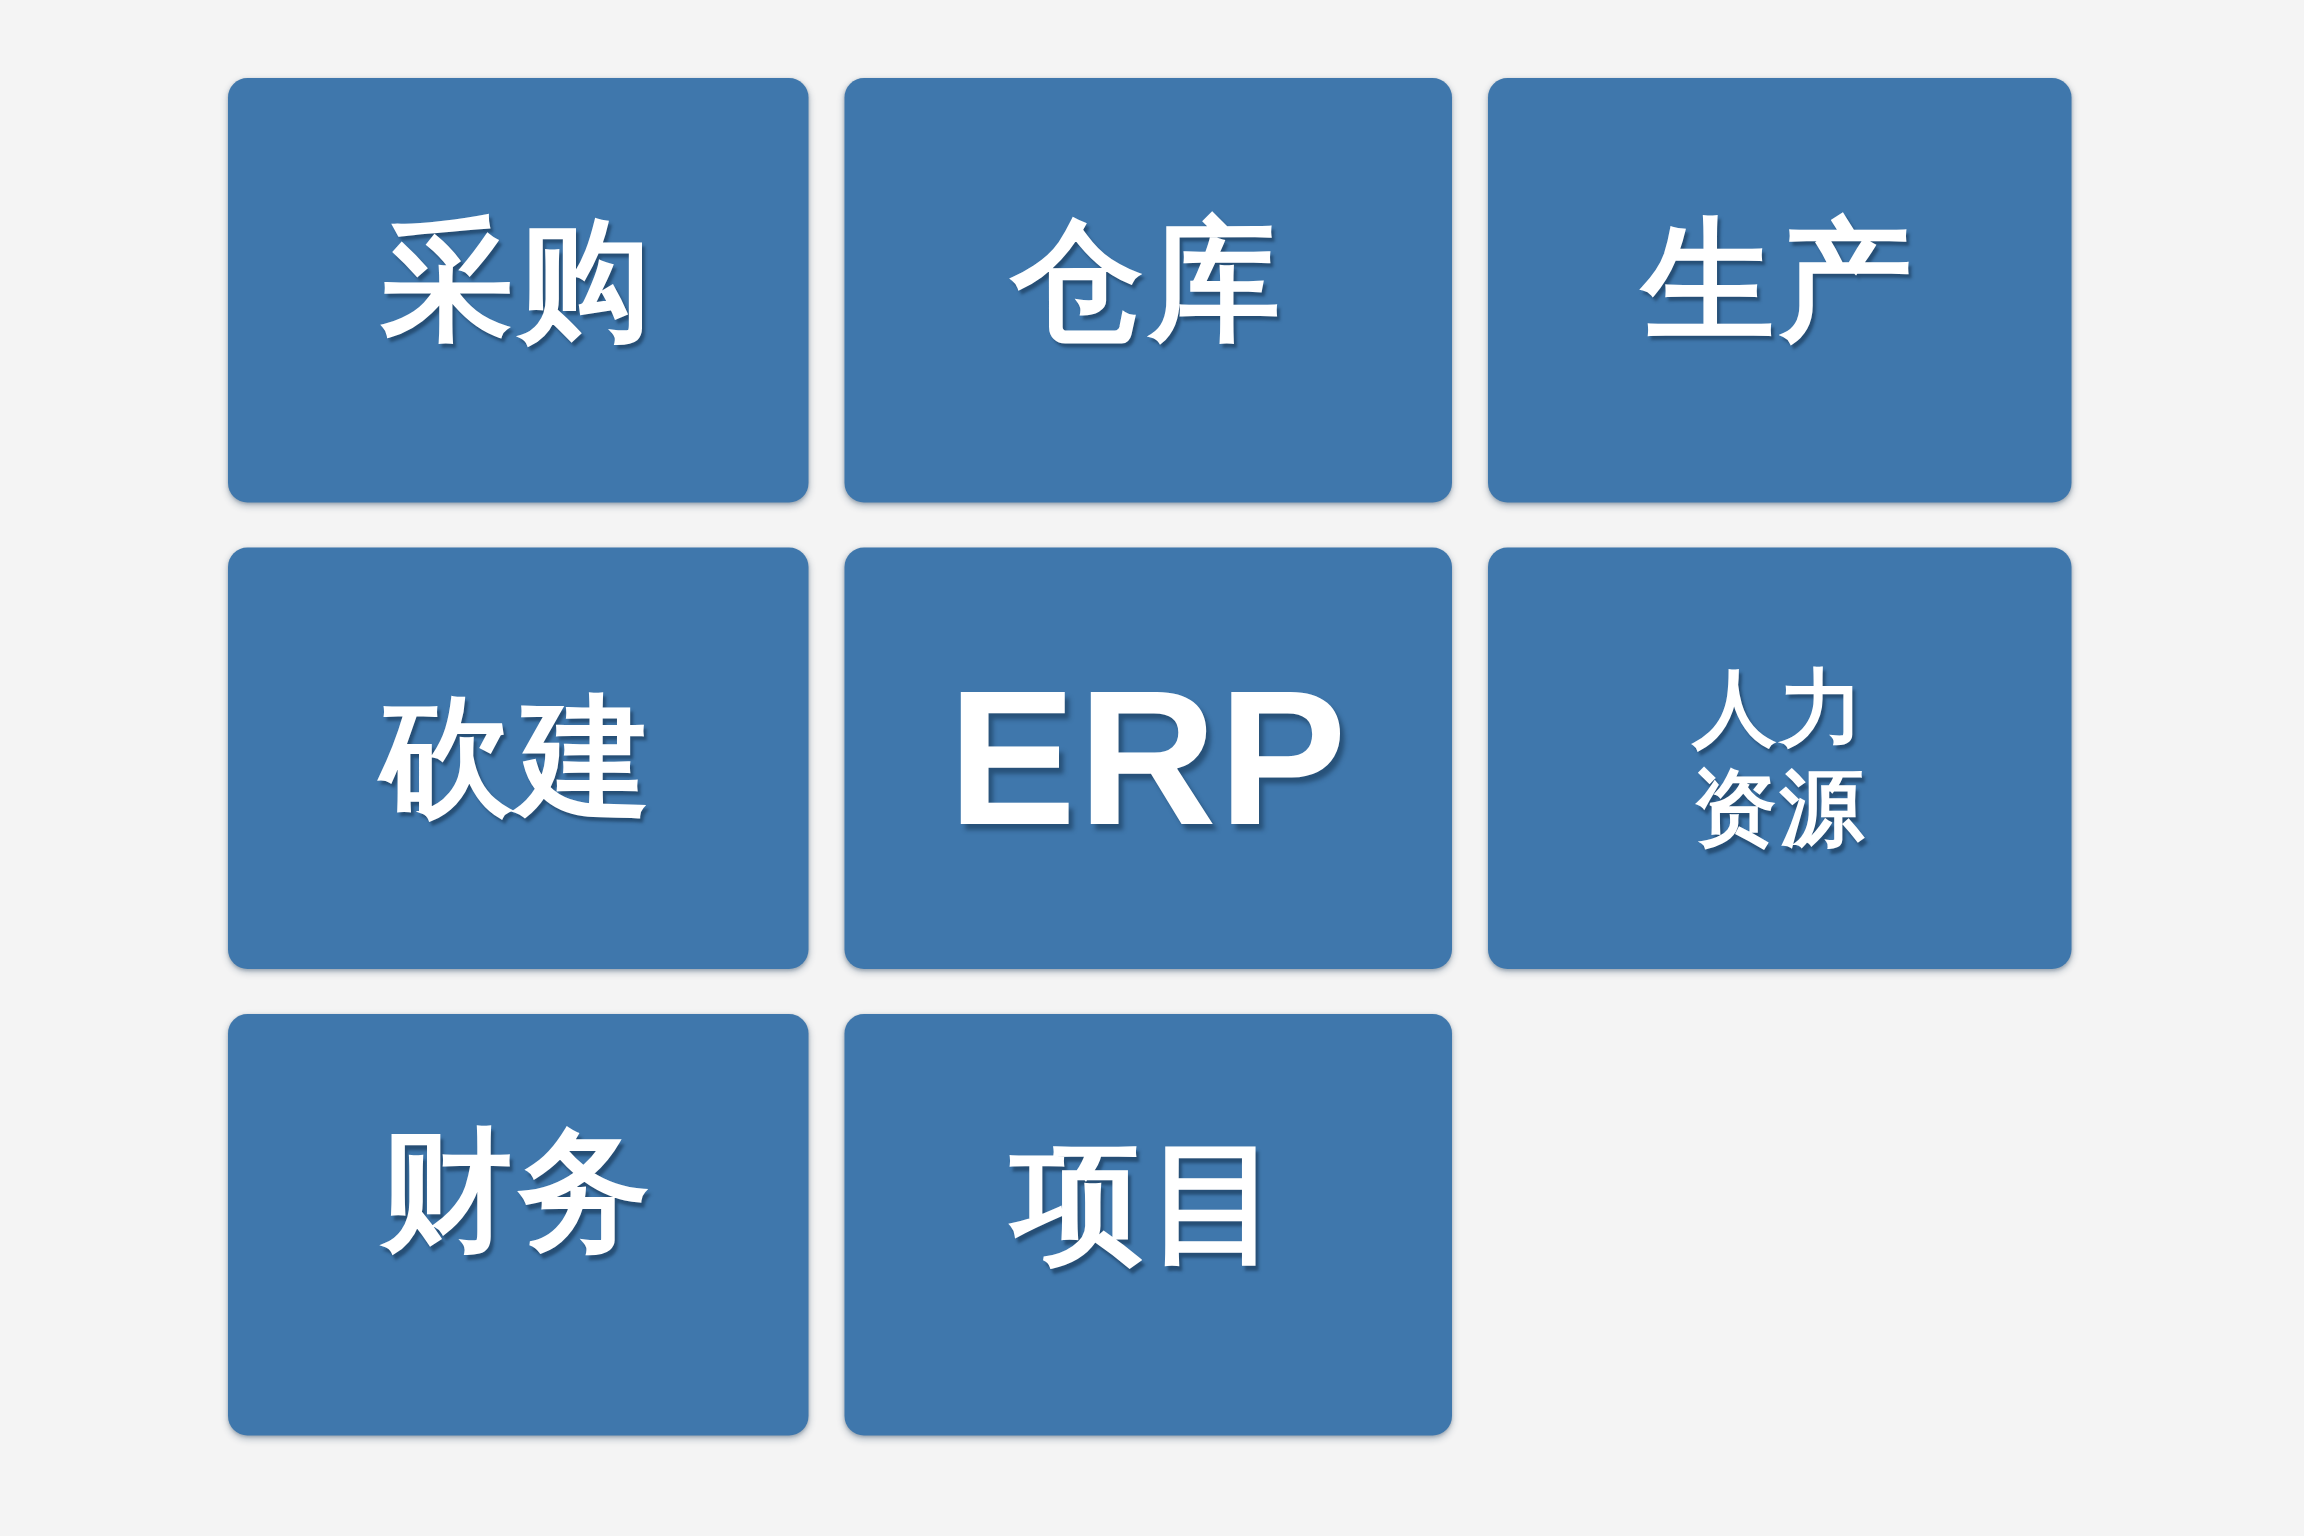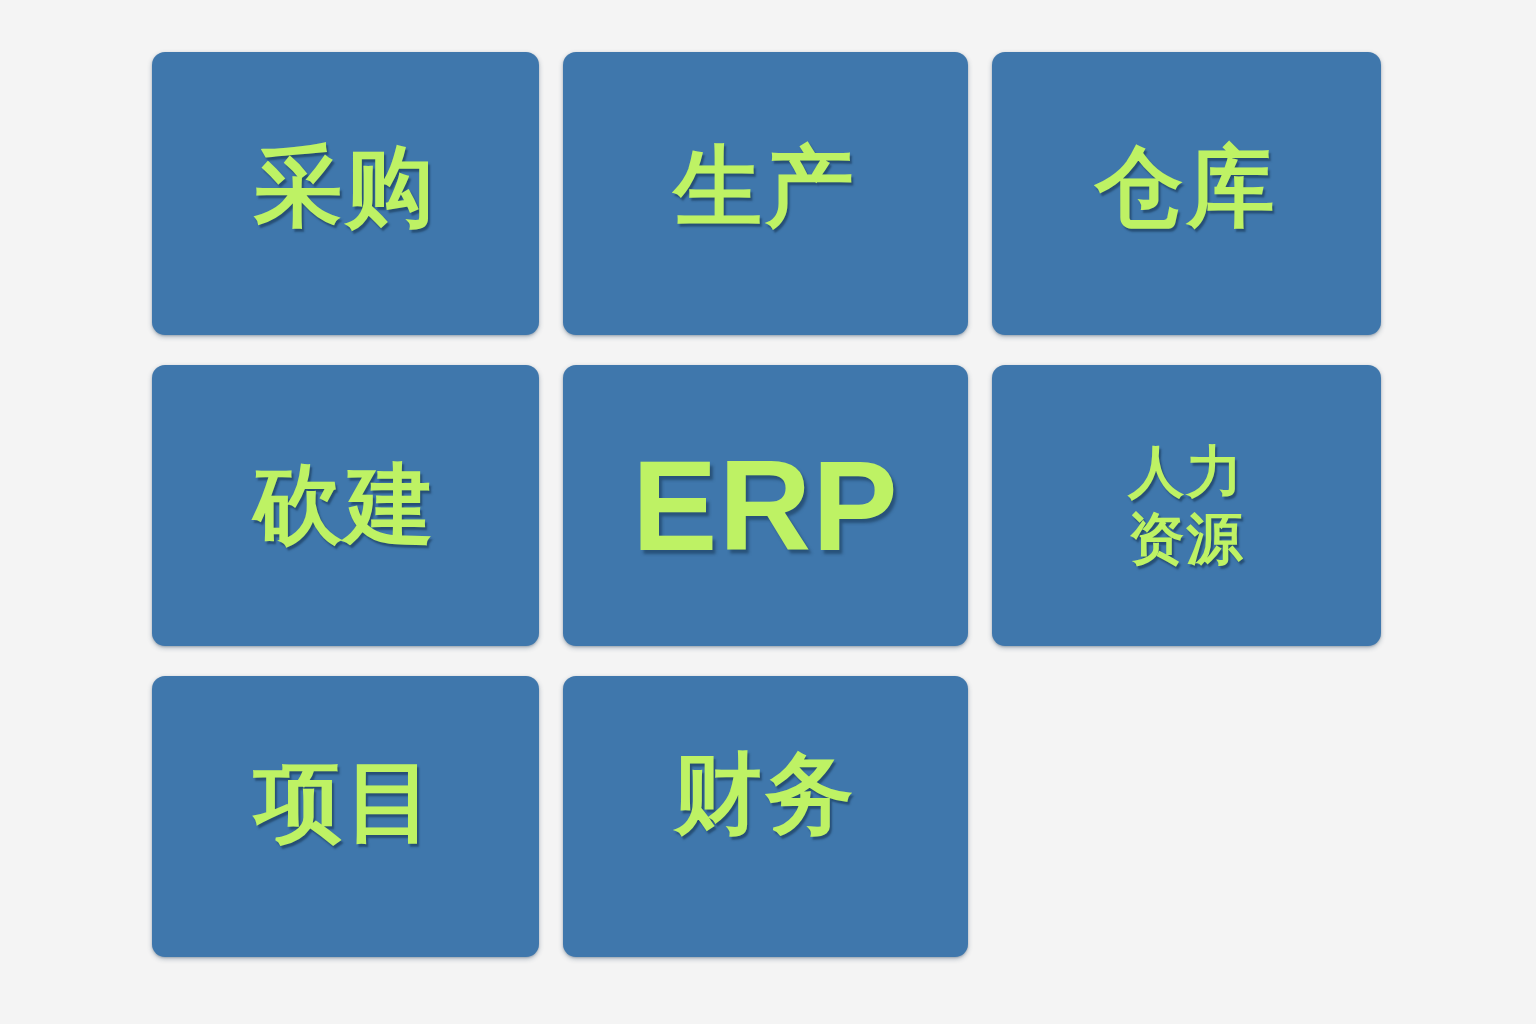--- a/index.html
+++ b/index.html
@@ -35,21 +35,21 @@
     align-items: center;
     justify-content: center;
     box-shadow: 0 2px 5px rgba(25, 55, 85, 0.30),
                 0 1px 2px rgba(25, 55, 85, 0.20);
     position: relative;
     box-sizing: border-box;
     overflow: hidden;
   }
 
   .tile-label {
-    color: #bef264;
+    color: #ffffff;
     font-weight: 700;
     text-align: center;
     line-height: 1.12;
     letter-spacing: 0.04em;
     text-shadow: 2px 3px 2px rgba(18, 45, 72, 0.55);
     white-space: pre-line;
     user-select: none;
   }
 
   
@@ -79,42 +79,42 @@
 </head>
 <body>
 
 <div id="erp-grid">
 
   <div class="tile">
     <span class="tile-label label-cn nudge-up-sm">采购</span>
   </div>
 
   <div class="tile">
-    <span class="tile-label label-cn nudge-up-sm">生产</span>
+    <span class="tile-label label-cn nudge-up-sm">仓库</span>
   </div>
 
   <div class="tile">
-    <span class="tile-label label-cn nudge-up-sm">仓库</span>
+    <span class="tile-label label-cn nudge-up-sm">生产</span>
   </div>
 
 
   <div class="tile">
     <span class="tile-label label-cn">砍建</span>
   </div>
 
   <div class="tile">
     <span class="tile-label label-erp">ERP</span>
   </div>
 
   <div class="tile">
     <span class="tile-label label-cn-2line">人力
 资源</span>
   </div>
 
   <div class="tile">
-    <span class="tile-label label-cn nudge-up-md">项目</span>
+    <span class="tile-label label-cn nudge-up-lg">财务</span>
   </div>
 
   <div class="tile">
-    <span class="tile-label label-cn nudge-up-lg">财务</span>
+    <span class="tile-label label-cn nudge-up-md">项目</span>
   </div>
 
 </div>
 
 </body></html>

